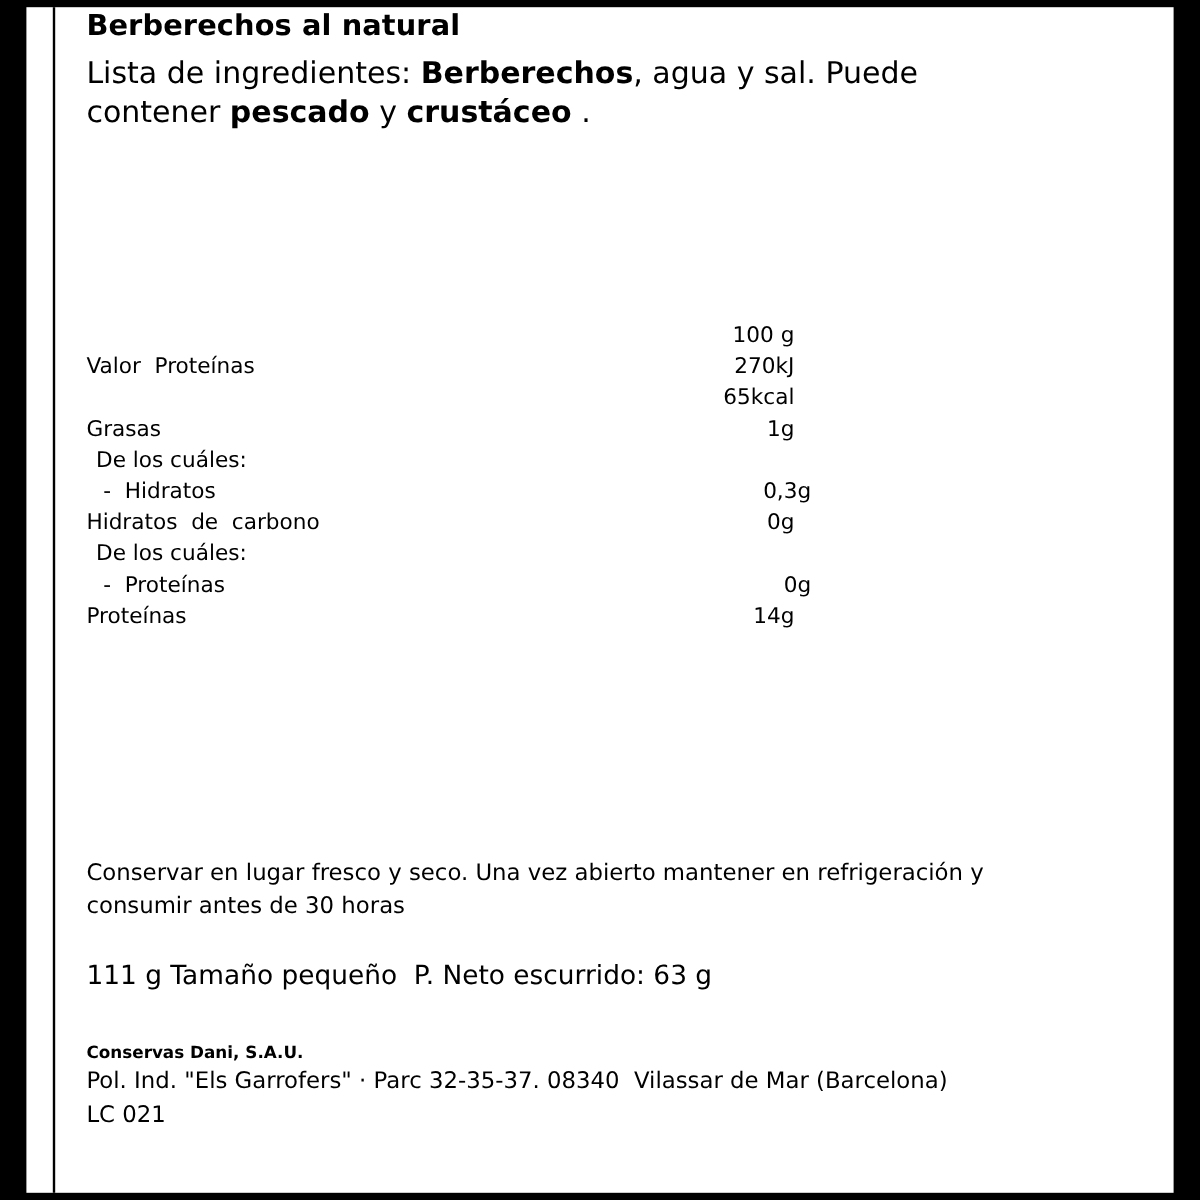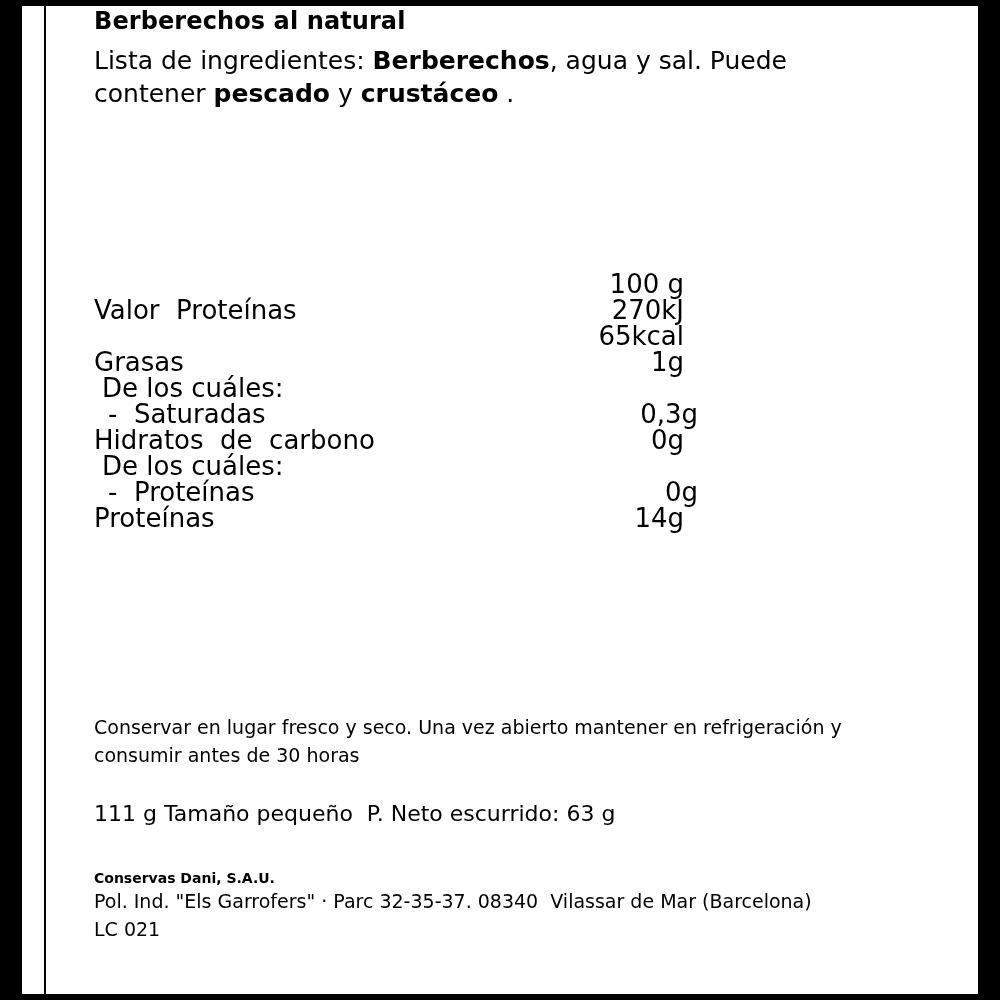--- a/index.html
+++ b/index.html
@@ -50,21 +50,20 @@
     left: 44px; top: 6px;
     width: 2px; height: 988px;
     background: #000000;
   }
   .content {
     position: absolute;
     left: 72px;
     top: 6px;
     width: 890px;
     height: 988px;
-    margin-left: 22px;
   }
   .title {
     font-size: 24px;
     font-weight: bold;
     line-height: 1.1;
     margin-top: 2px;
     letter-spacing: 0.1px;
   }
   .ingredients {
     font-size: 25px;
@@ -72,21 +71,21 @@
     margin-top: 10px;
     width: 800px;
   }
   .ingredients b { font-weight: bold; }
 
   .nutrition {
     position: absolute;
     left: 0;
     top: 265px;
     width: 620px;
-    font-size: 26px;
+    font-size: 18px;
     line-height: 1.0;
   }
   .nrow {
     display: flex;
     align-items: baseline;
     height: 26px;
   }
   .nlabel {
     width: 400px;
     white-space: pre;
@@ -167,21 +166,21 @@
         <div class="nlabel">Grasas</div>
         <div class="nvalue">1g</div>
       </div>
 
       <div class="nrow sub">
         <div class="nlabel">De los cuáles:</div>
         <div class="nvalue"></div>
       </div>
 
       <div class="nrow sub2">
-        <div class="nlabel">-  Saturadas</div>
+        <div class="nlabel">-  Hidratos</div>
         <div class="nvalue">0,3g</div>
       </div>
 
       <div class="nrow">
         <div class="nlabel">Hidratos  de  carbono</div>
         <div class="nvalue">0g</div>
       </div>
 
       <div class="nrow sub">
         <div class="nlabel">De los cuáles:</div>

